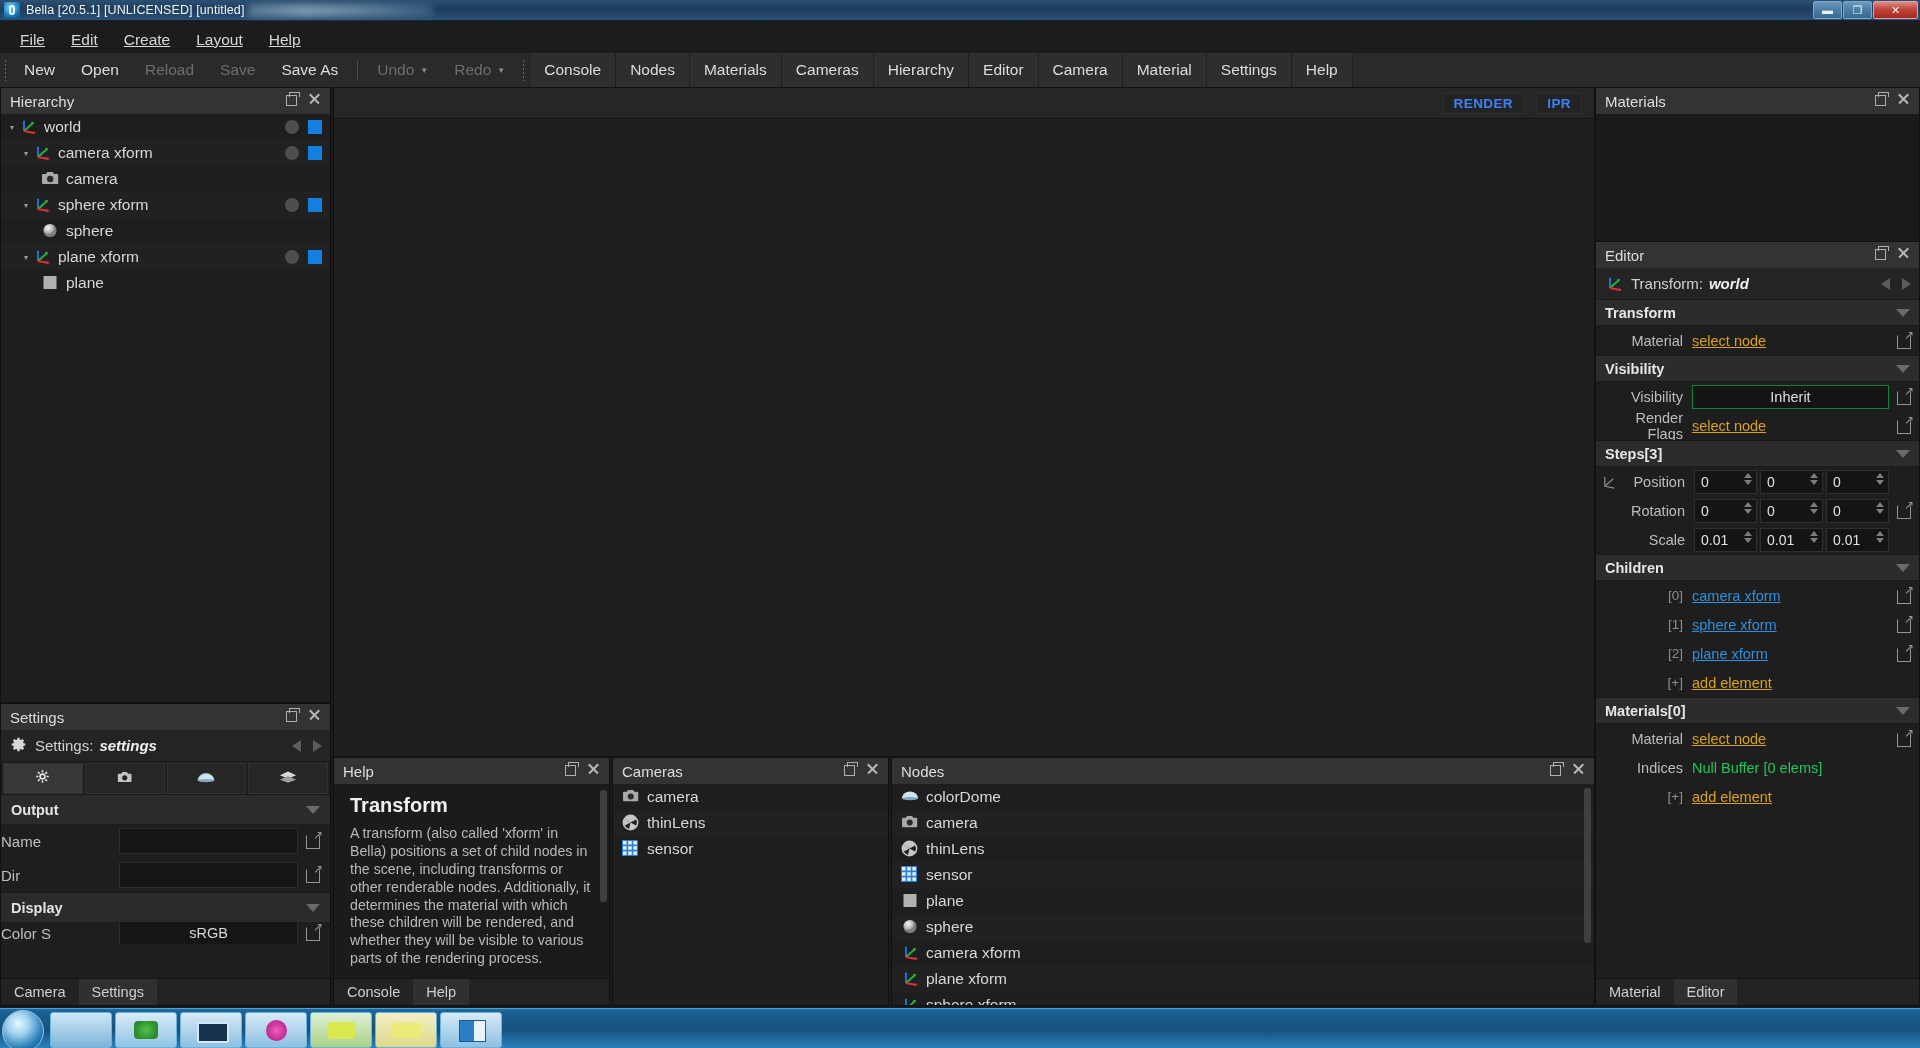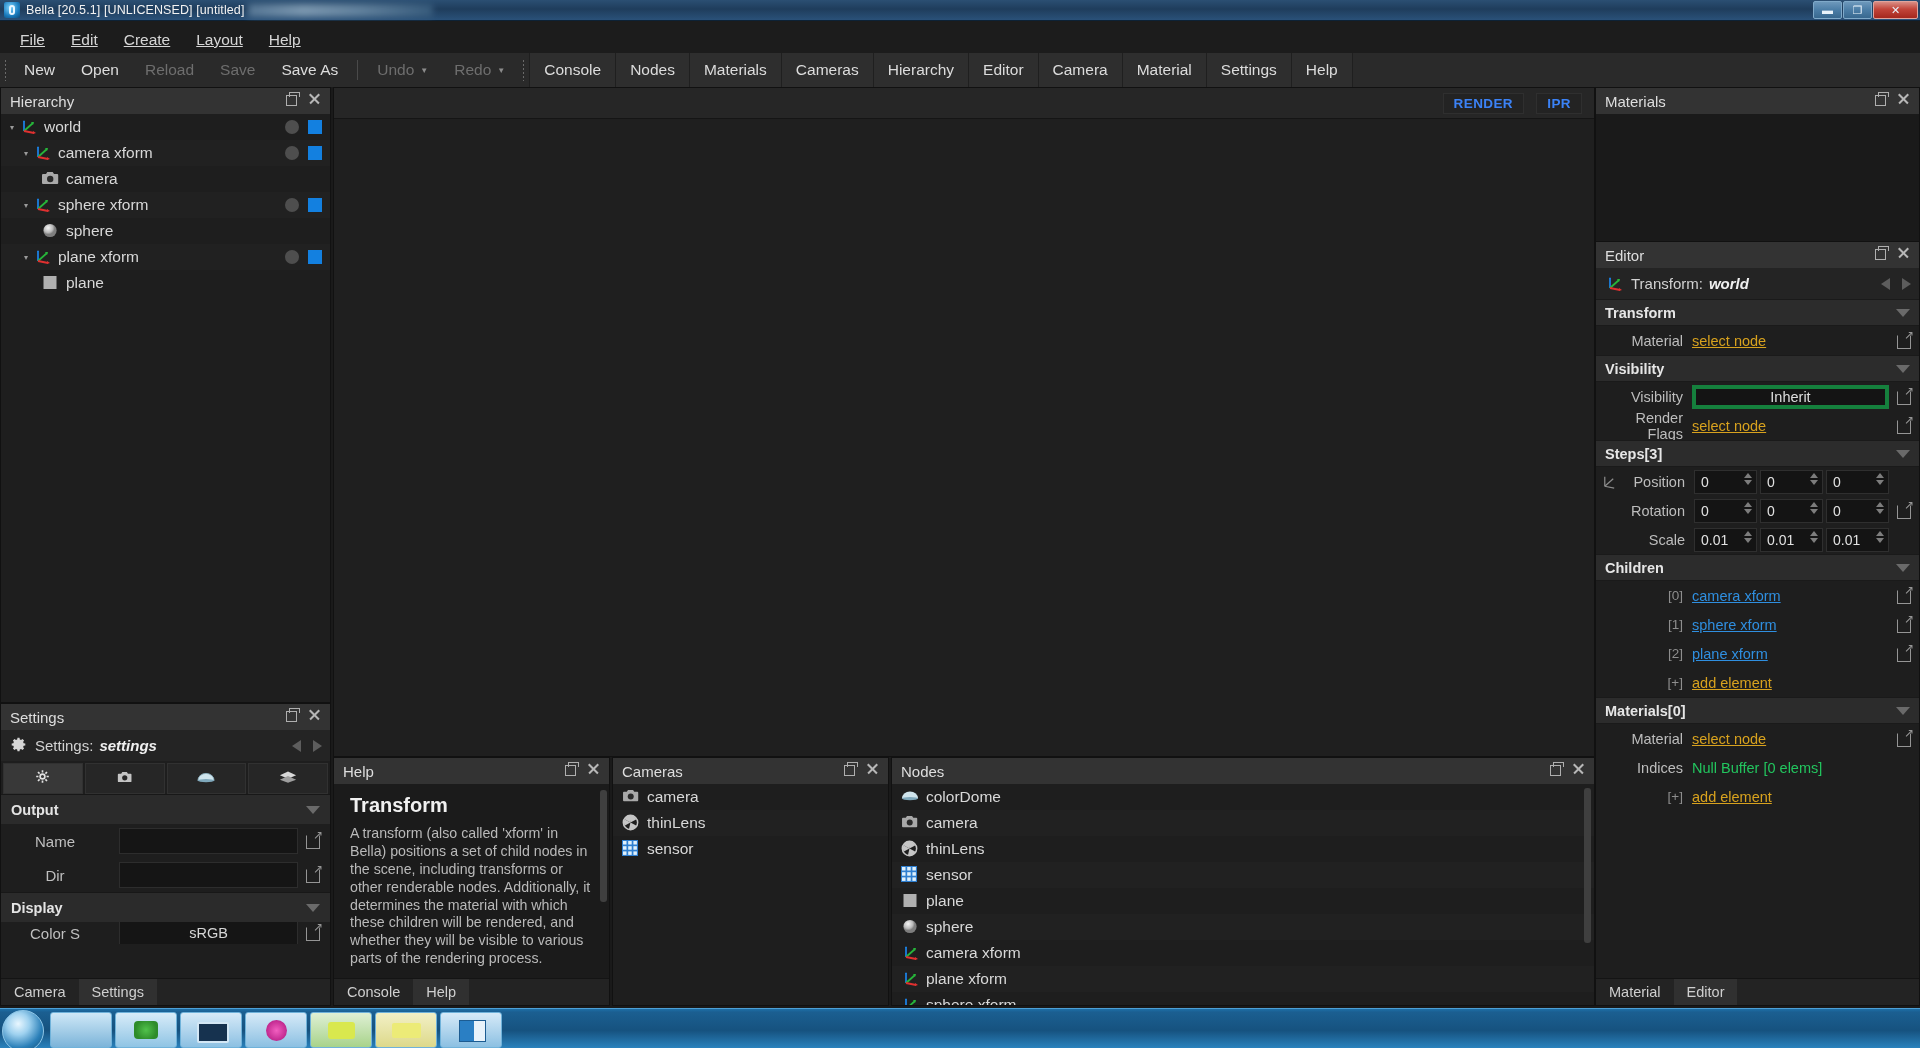--- a/index.html
+++ b/index.html
@@ -137,21 +137,21 @@
   .seg { flex:1; display:flex; align-items:center; justify-content:center; background:#262626; border:1px solid #313131;}
   .seg.active { background:#383838; }
   .sec-head {
     height:30px; display:flex; align-items:center; padding:0 10px;
     background:#2b2b2b; font-size:14.5px; font-weight:bold; color:#e4e4e4; position:relative;
     border-top:1px solid #181818;
   }
   .sec-head .tri-d { position:absolute; right:10px; width:0;height:0;
     border-left:7px solid transparent;border-right:7px solid transparent;border-top:8px solid #6a6a6a;}
   .prop-row { height:34px; display:flex; align-items:center; padding:0 8px 0 0; font-size:15px;}
-  .prop-label { width:118px; text-align:center; padding-right:10px; color:#bfbfbf; font-size:15px;}
+  .prop-label { width:118px; text-align:left; padding-right:10px; color:#bfbfbf; font-size:15px;}
   .prop-field { flex:1; height:26px; background:#151515; border:1px solid #2d2d2d; display:flex; align-items:center; justify-content:center; color:#d6d6d6; font-size:14.5px;}
   .link-ico { width:16px; height:16px; margin-left:8px; position:relative; flex:0 0 auto; opacity:.75;}
   .link-ico::before{ content:""; position:absolute; left:0; bottom:0; width:12px; height:12px; border:1.4px solid #bdbdbd; border-top-color:transparent;}
   .link-ico::after{ content:"↗"; position:absolute; right:-1px; top:-5px; font-size:12px; color:#bdbdbd;}
 
   
   .btm-tabs { position:absolute; left:0; bottom:0; width:100%; height:27px; background:#232323; display:flex; align-items:stretch; border-top:1px solid #141414;}
   .btm-tab { display:flex; align-items:center; padding:0 13px; font-size:14.5px; color:#cfcfcf;}
   .btm-tab.active { background:#303030;}
 
@@ -179,21 +179,21 @@
     height:27px; display:flex; align-items:center; padding:0 9px;
     background:#2c2c2c; font-size:14.5px; font-weight:bold; color:#e6e6e6; position:relative;
     border-top:1px solid #1a1a1a; border-bottom:1px solid #1a1a1a;
   }
   .ed-row { height:29px; display:flex; align-items:center; font-size:15px; padding-right:6px;}
   .ed-label { width:96px; text-align:right; padding-right:9px; color:#bdbdbd; font-size:14.5px; flex:0 0 auto;}
   .ed-link { color:#d8a21e; text-decoration:underline; font-size:14.5px; cursor:pointer;}
   .ed-link.blue { color:#2f8fe0; }
   .ed-value { color:#22c55e; font-size:14.5px;}
   .ed-idx { width:96px; text-align:right; padding-right:9px; color:#8e8e8e; font-size:13.5px; flex:0 0 auto;}
-  .ed-combo { flex:1; height:24px; background:#141414; border:4px solid #15803d; display:flex; align-items:center; justify-content:center; color:#dedede; font-size:14.5px;}
+  .ed-combo { flex:1; height:24px; background:#141414; border:1px solid #15803d; display:flex; align-items:center; justify-content:center; color:#dedede; font-size:14.5px;}
   .spin-grp { display:flex; gap:3px; flex:1;}
   .spin {
     flex:1; height:24px; background:#141414; border:1px solid #2f2f2f;
     display:flex; align-items:center; position:relative; padding-left:6px;
     color:#e2e2e2; font-size:14px;
   }
   .spin .arrows{ position:absolute; right:4px; top:2px; display:flex; flex-direction:column; gap:2px;}
   .spin .arrows i{ width:0;height:0;border-left:4px solid transparent;border-right:4px solid transparent;}
   .spin .arrows i.up{ border-bottom:5px solid #7d7d7d;}
   .spin .arrows i.dn{ border-top:5px solid #7d7d7d;}

